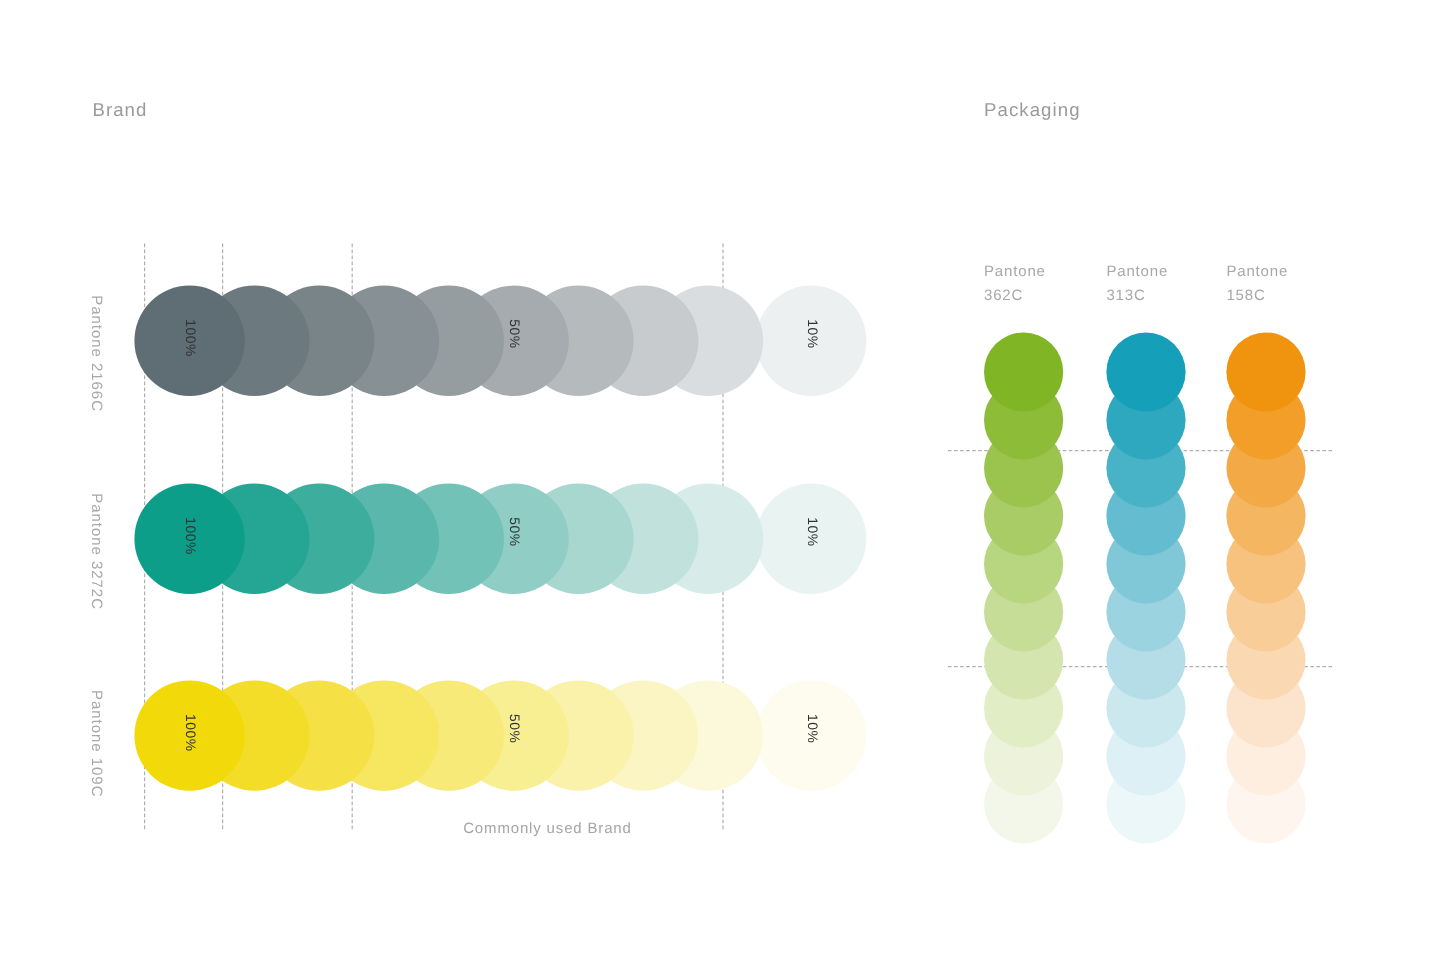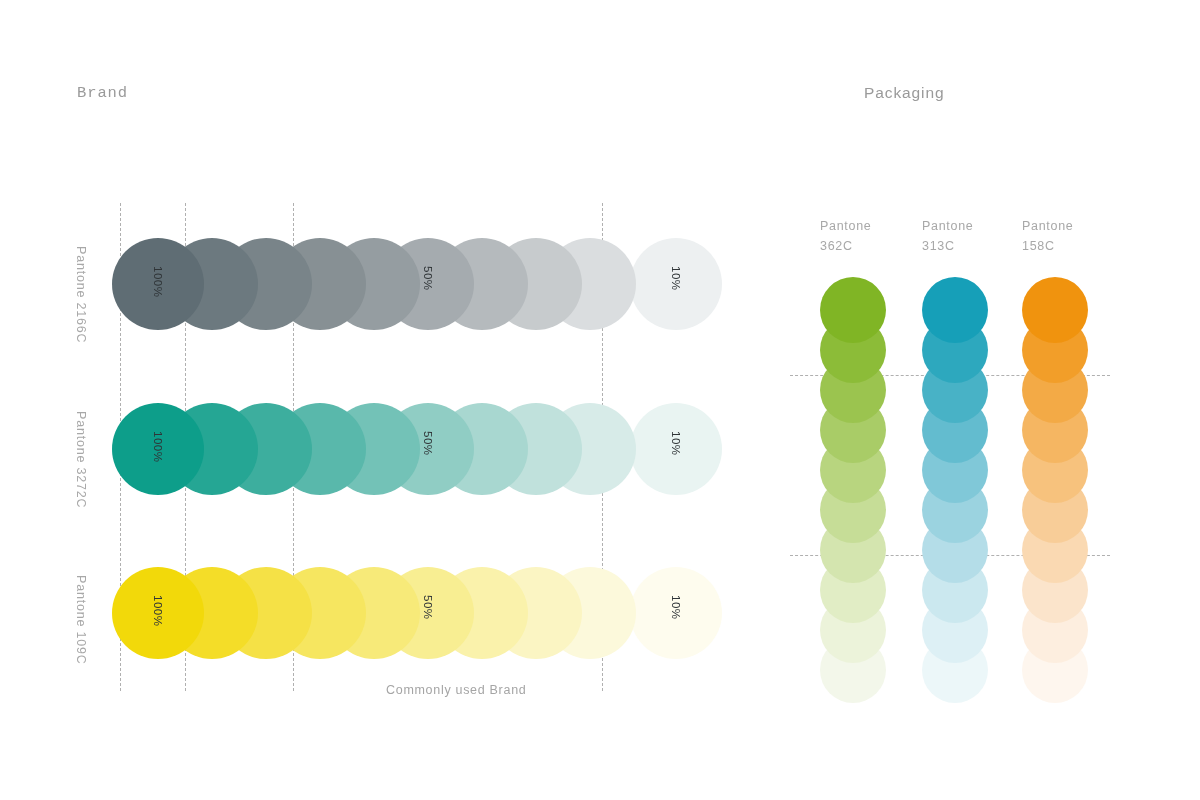--- a/index.html
+++ b/index.html
@@ -17,22 +17,22 @@
   }
 
   .section-title {
     position: absolute;
     font-size: 15.5px;
     letter-spacing: 0.9px;
     color: #9a9a9a;
     font-weight: 400;
     white-space: nowrap;
   }
-  #brand-title { left: 77px; top: 84px; font-family: Liberation Mono, monospace; }
-  #packaging-title { left: 864px; top: 84px; }
+  #brand-title { left: 77px; top: 84px; }
+  #packaging-title { left: 820px; top: 84px; }
 
   
   #brand-section {
     position: absolute;
     left: 0; top: 0;
     width: 760px; height: 800px;
   }
 
   .vline {
     position: absolute;

